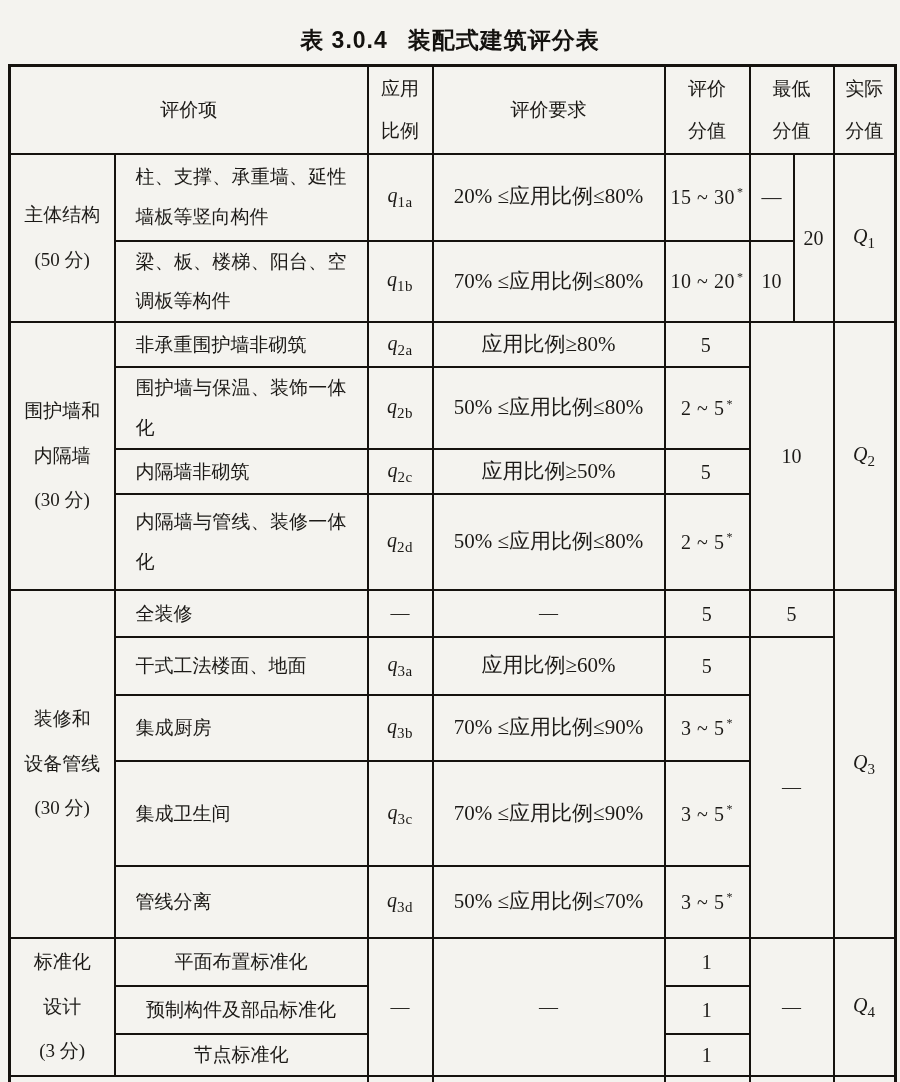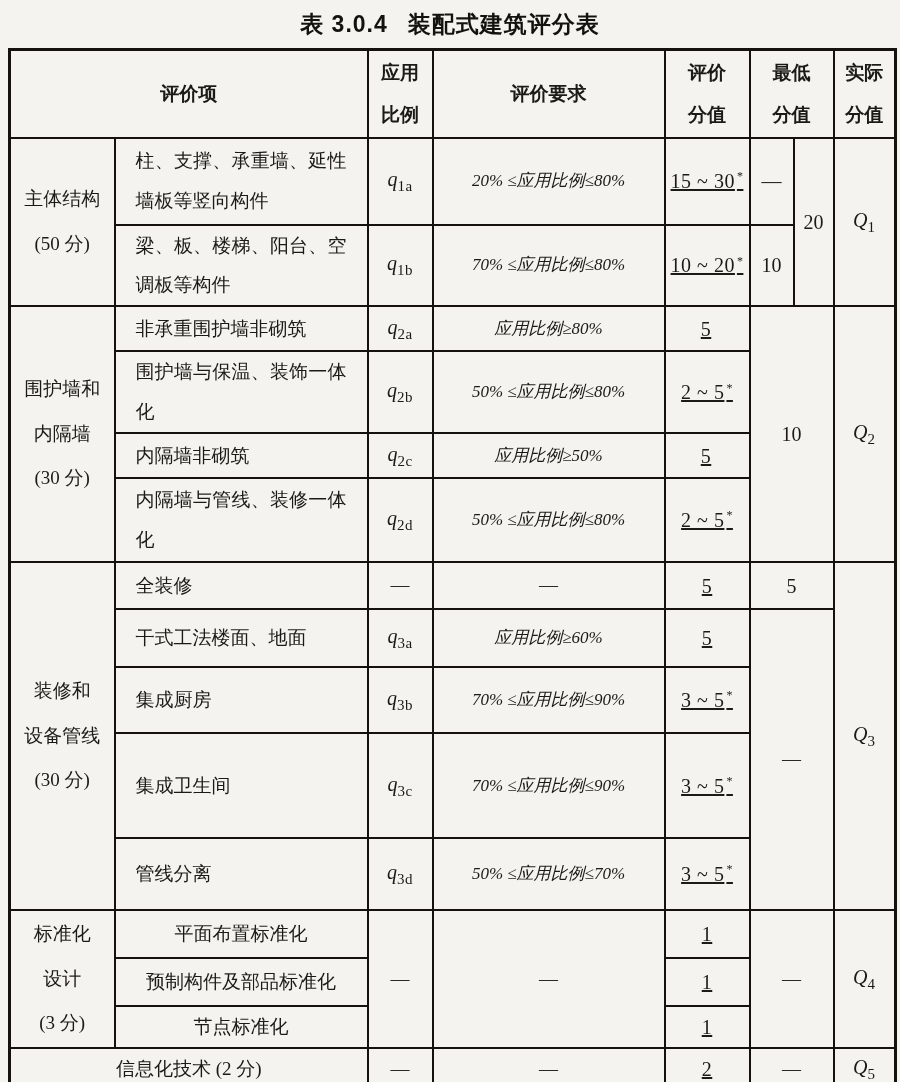--- a/index.html
+++ b/index.html
@@ -9,21 +9,21 @@
     font-family:"Liberation Serif","DejaVu Serif",serif;
     color:#1c1a17;
     -webkit-font-smoothing:antialiased;
   }
   .page{width:900px;height:1082px;overflow:hidden;}
   .title{
     text-align:center;
     font-family:"Liberation Sans","DejaVu Sans",sans-serif;
     font-weight:bold;
     font-size:23px;
-    padding-top:9px;
+    padding-top:25px;
     letter-spacing:1px;
     color:#14120f;
   }
   .title .gap{display:inline-block;width:20px;}
   table{
     border-collapse:collapse;
     table-layout:fixed;
     width:886px;
     margin:8px 0 0 8px;
     border:3px solid #15120e;
@@ -33,44 +33,44 @@
   td{
     border:2px solid #15120e;
     text-align:center;
     vertical-align:middle;
     font-size:19px;
     padding:0;
     overflow:hidden;
     line-height:1.4;
   }
   .ln{display:block;line-height:2.3;}
-  .hdr td{font-weight:bold;}
+  .hdr td{font-weight:normal;}
   .hdr .ln{line-height:2.2;}
   .cat .ln{line-height:2.35;}
   td.item{
     text-align:left;
     padding:0 20px;
     line-height:2.1;
     text-align:justify;
     text-align-last:left;
   }
   td.ctr{text-align:right;text-align-last:center;padding:0;}
   td.code i, td.actual i{
     font-style:italic;
     font-size:20px;
   }
   td.code sub, td.actual sub{
     font-size:15px;
     vertical-align:sub;
     letter-spacing:0.5px;
   }
-  td.score{font-size:20px;letter-spacing:0.5px;text-decoration:underline;}
+  td.score{font-size:20px;letter-spacing:0.5px;}
   td.score sup{font-size:12px;vertical-align:super;margin-left:2px;}
   td.min{font-size:20px;}
-  td.req{font-size:17px;font-style:italic;}
+  td.req{font-size:21px;}
   td.dash{font-size:19px;}
 </style>
 </head>
 <body>
 
 <div class="page">
 
   <div class="title">
     <span>表 3.0.4</span><span class="gap"></span><span>装配式建筑评分表</span>
   </div>
@@ -152,21 +152,21 @@
       <td class="code"><i>q</i><sub>2b</sub></td>
       <td class="req">50% ≤应用比例≤80%</td>
       <td class="score"><span>2 ~ 5</span><sup>*</sup></td>
     </tr>
     <tr style="height:45px">
       <td class="item">内隔墙非砌筑</td>
       <td class="code"><i>q</i><sub>2c</sub></td>
       <td class="req">应用比例≥50%</td>
       <td class="score"><span>5</span><sup></sup></td>
     </tr>
-    <tr style="height:84px">
+    <tr style="height:96px">
       <td class="item">内隔墙与管线、装修一体化</td>
       <td class="code"><i>q</i><sub>2d</sub></td>
       <td class="req">50% ≤应用比例≤80%</td>
       <td class="score"><span>2 ~ 5</span><sup>*</sup></td>
     </tr>
 
     <tr style="height:47px">
       <td class="cat" rowspan="5">
             <span class="ln">装修和</span>
             <span class="ln">设备管线</span>

